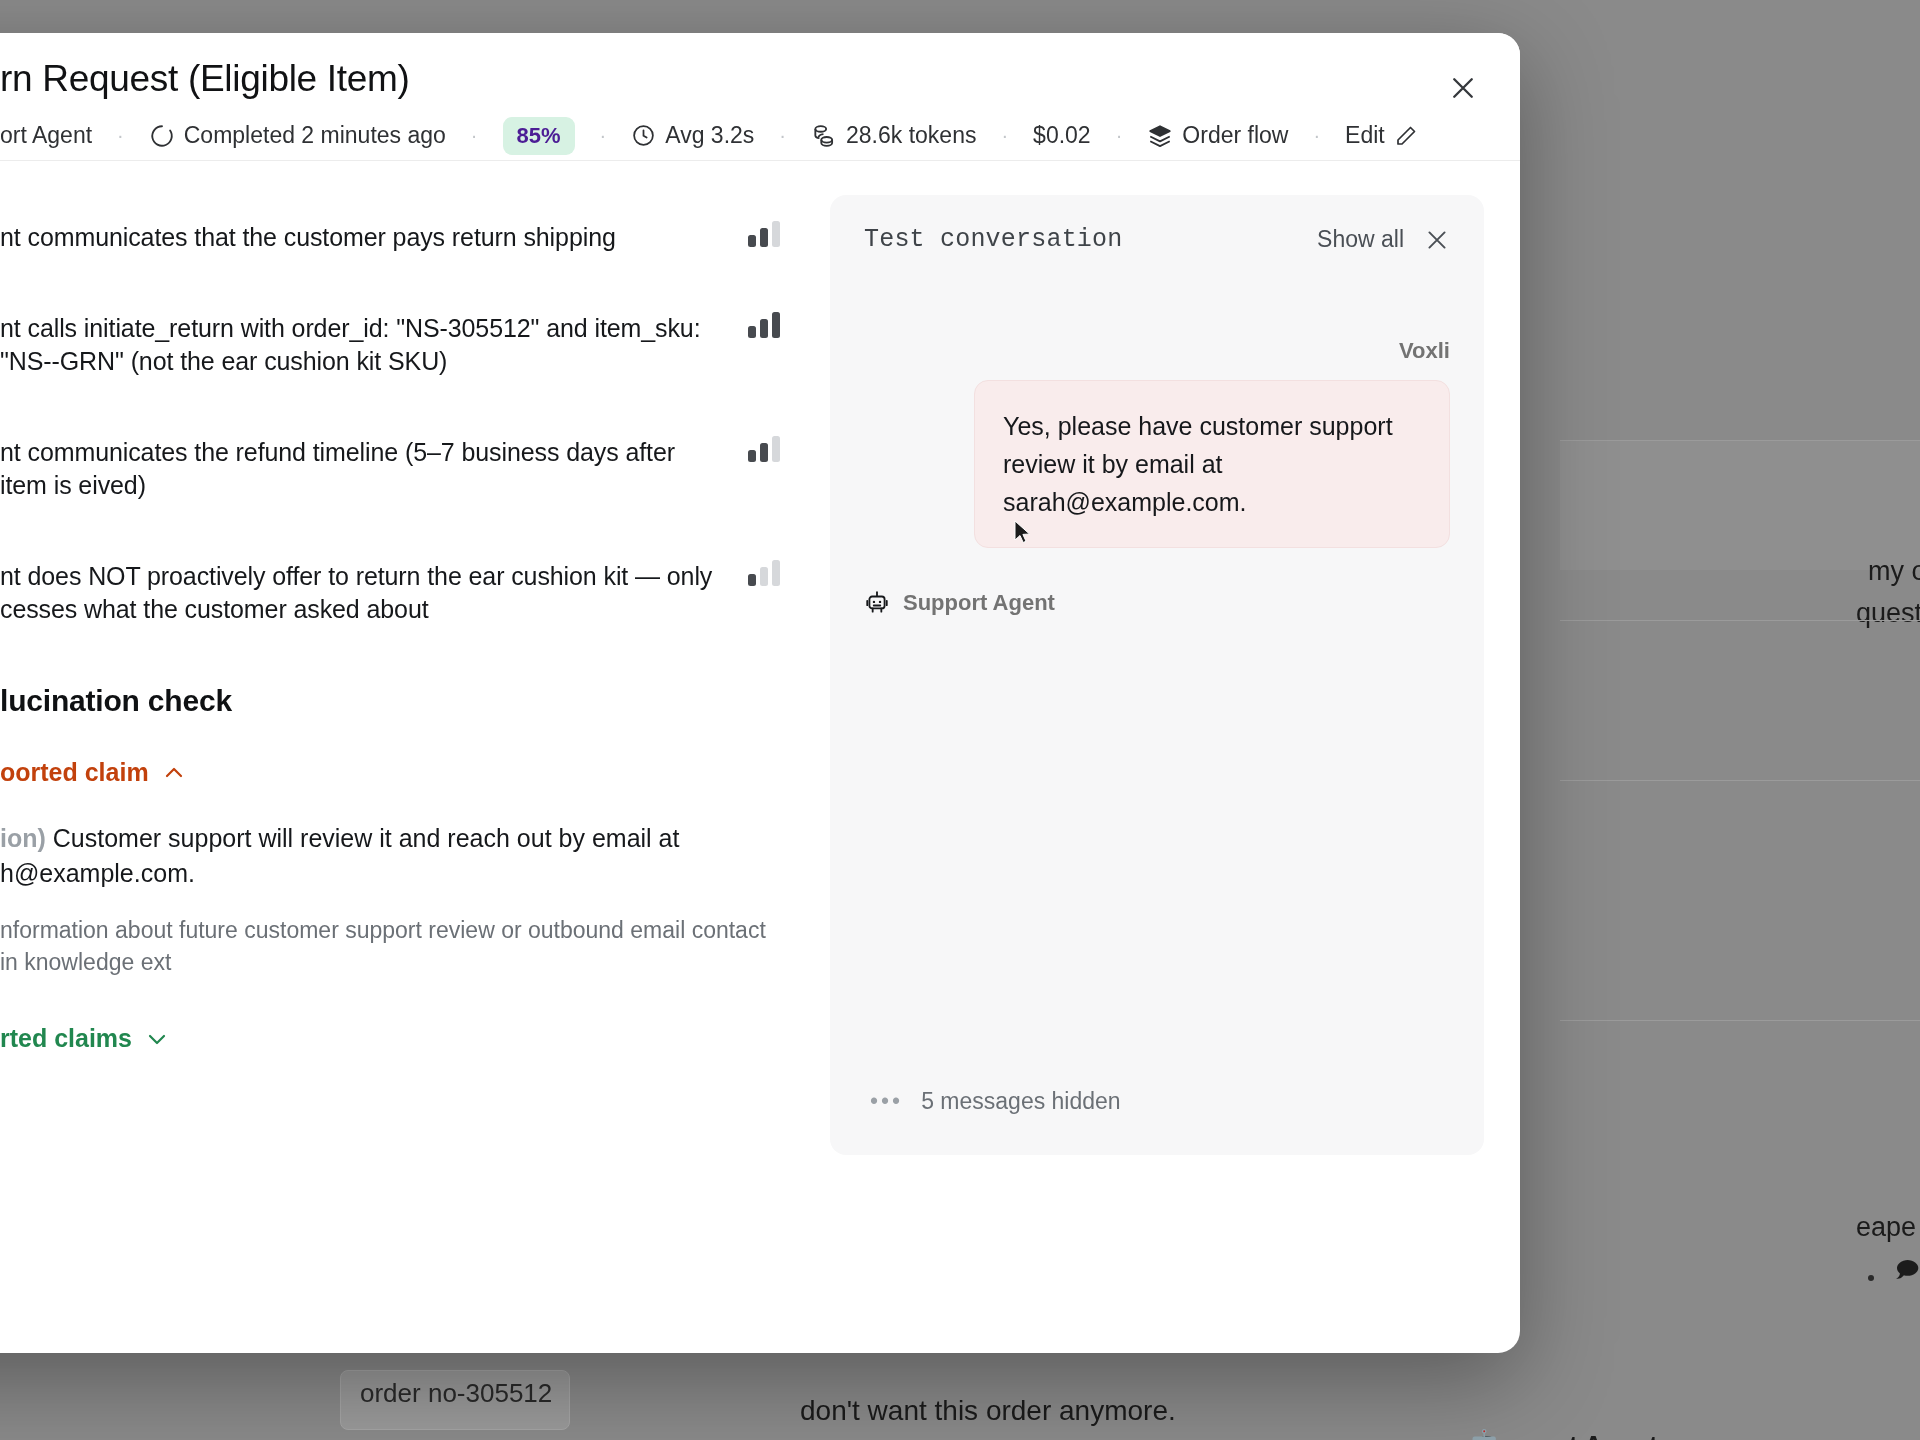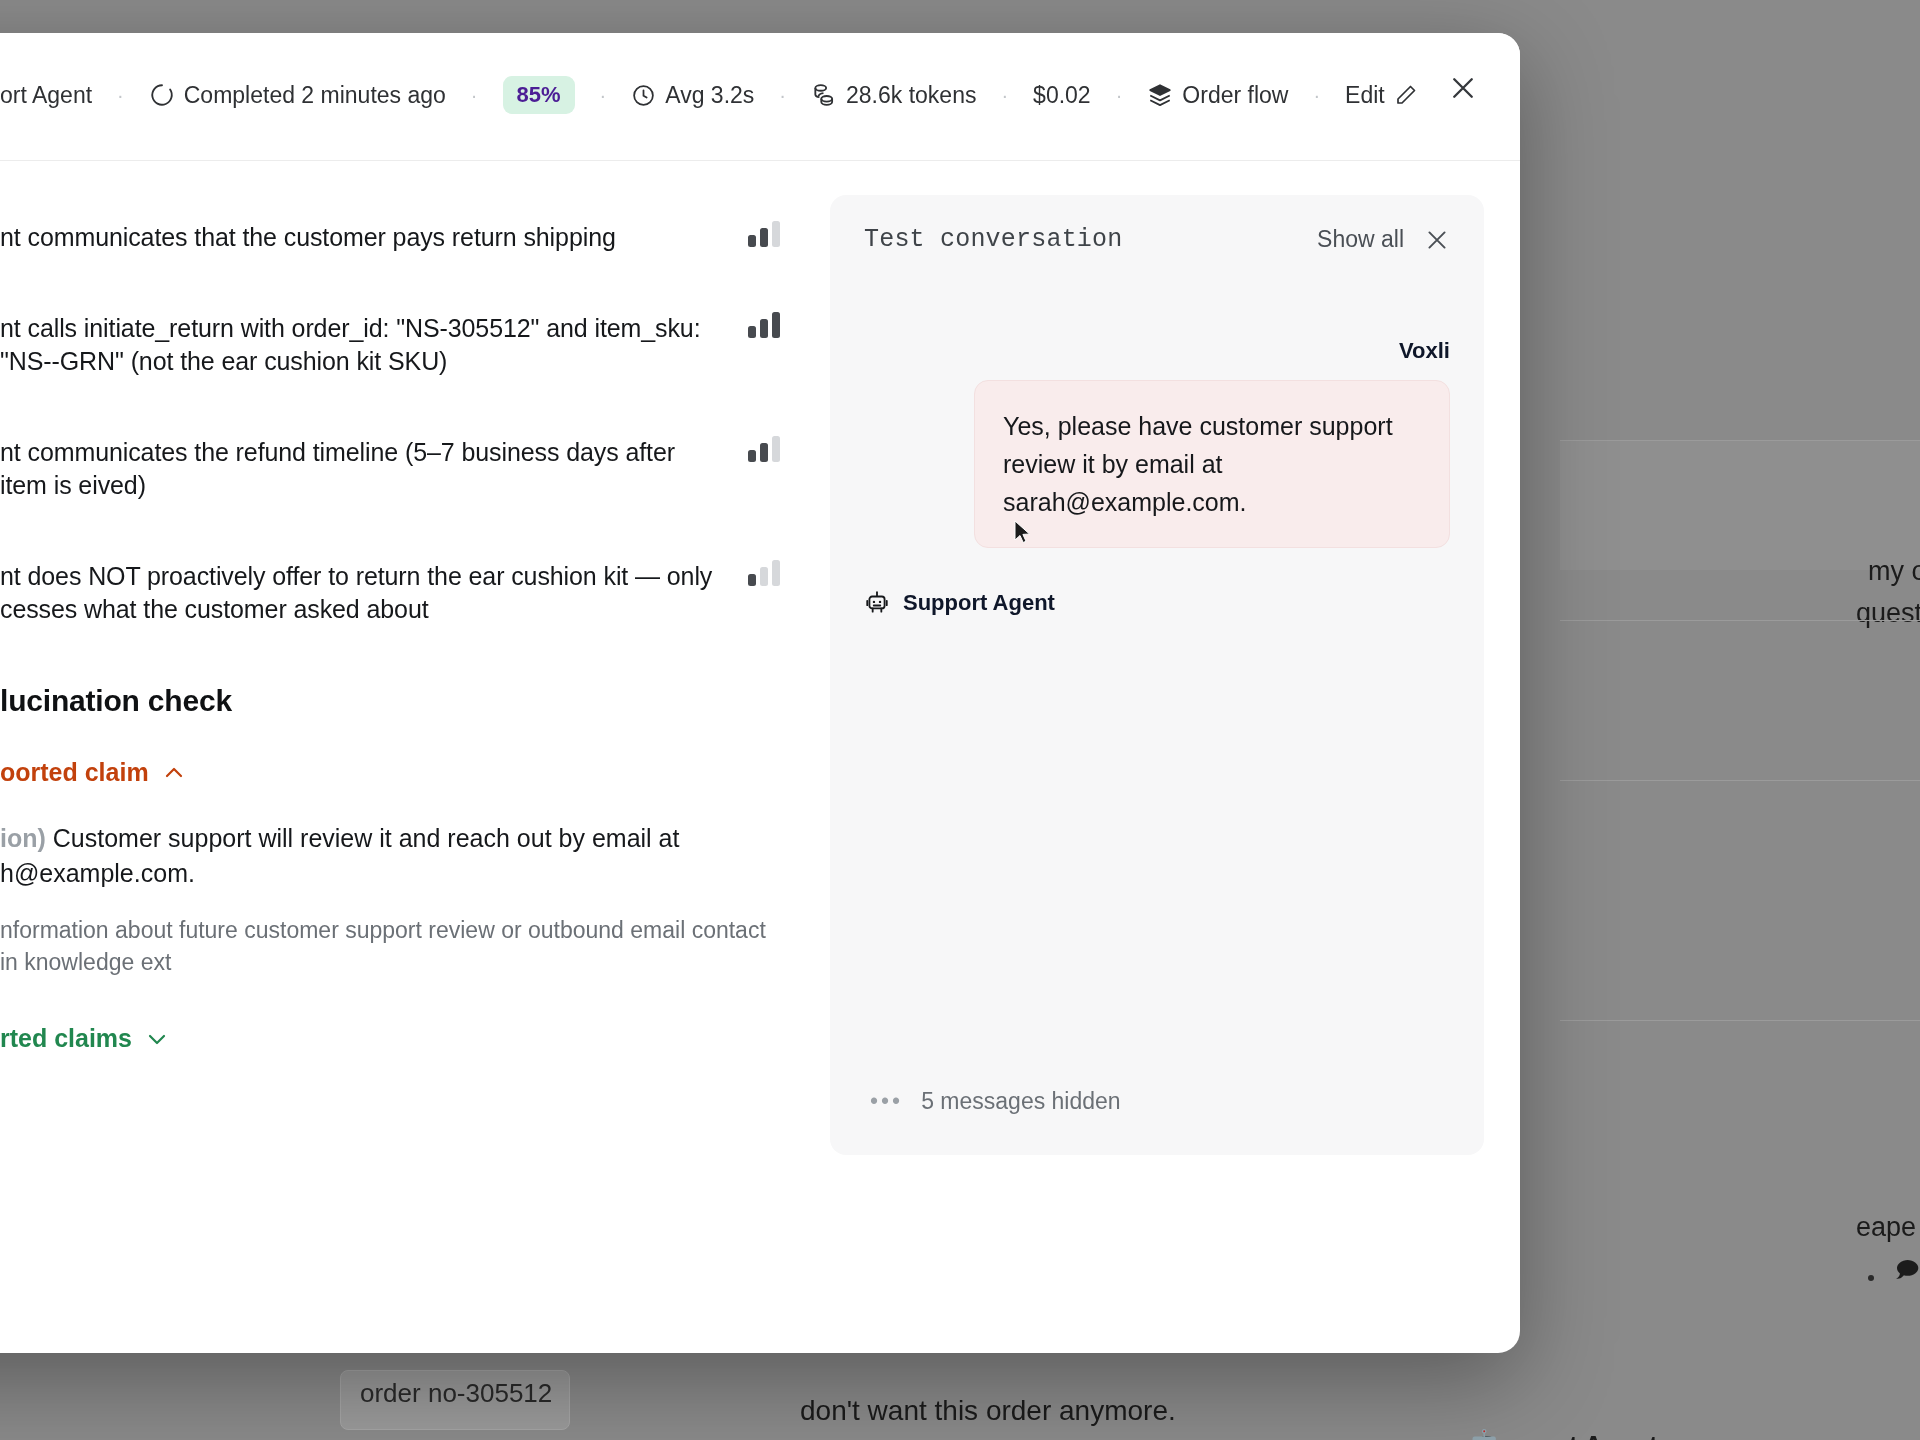--- a/index.html
+++ b/index.html
@@ -184,21 +184,21 @@
     letter-spacing: .2px;
   }
   #convo-header-right { display: flex; align-items: center; gap: 20px; }
   #show-all { font-size: 23px; color: #4a4f55; cursor: pointer; }
   #close-convo { color: #4a4f55; cursor: pointer; display: flex; }
 
   .msg-row { margin-bottom: 6px; }
   .msg-label {
     font-size: 22px;
     font-weight: 700;
-    color: #0f172a;
+    color: #737373;
     margin-bottom: 16px;
     display: flex; align-items: center; gap: 13px;
   }
   .msg-label.right { justify-content: flex-end; }
   .bubble {
     border-radius: 14px;
     padding: 26px 28px;
     font-size: 25px;
     line-height: 1.52;
     color: #16181b;
@@ -243,20 +243,21 @@
   <div class="bg-box" style="left:340px; top:1370px; width:230px; height:60px;"></div>
   <div class="bg-text" style="left:360px; top:1378px; font-size:26px; color:#2a2a2a;">order no-305512</div>
   <div class="bg-text" style="left:800px; top:1395px; font-size:28px;">don't want this order anymore.</div>
   <div class="bg-text" style="left:1478px; top:1430px; font-size:26px; font-weight:700;">Support Agent</div>
   <div class="bg-text" style="left:1468px; top:1428px; font-size:26px;">🤖</div>
 </div>
 
 <div id="modal">
 
   <div id="modal-header">
+    <div id="page-title">rn Request (Eligible Item)</div>
 
     <div id="meta-row">
       <span class="meta-item">ort Agent</span>
       <span class="meta-sep">·</span>
 
       <span class="meta-item">
         <span class="ic">
           <svg width="26" height="26" viewBox="0 0 24 24" fill="none" stroke="#2f3134" stroke-width="1.7" stroke-linecap="round">
             <path d="M12 3a9 9 0 1 0 7.5 4"></path>
           </svg>

